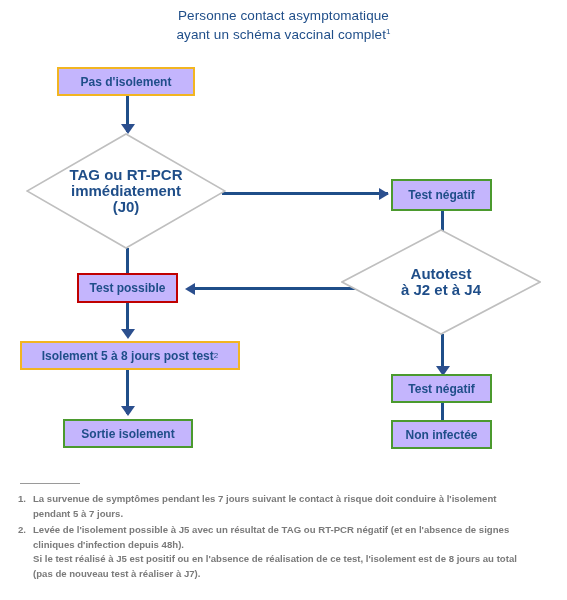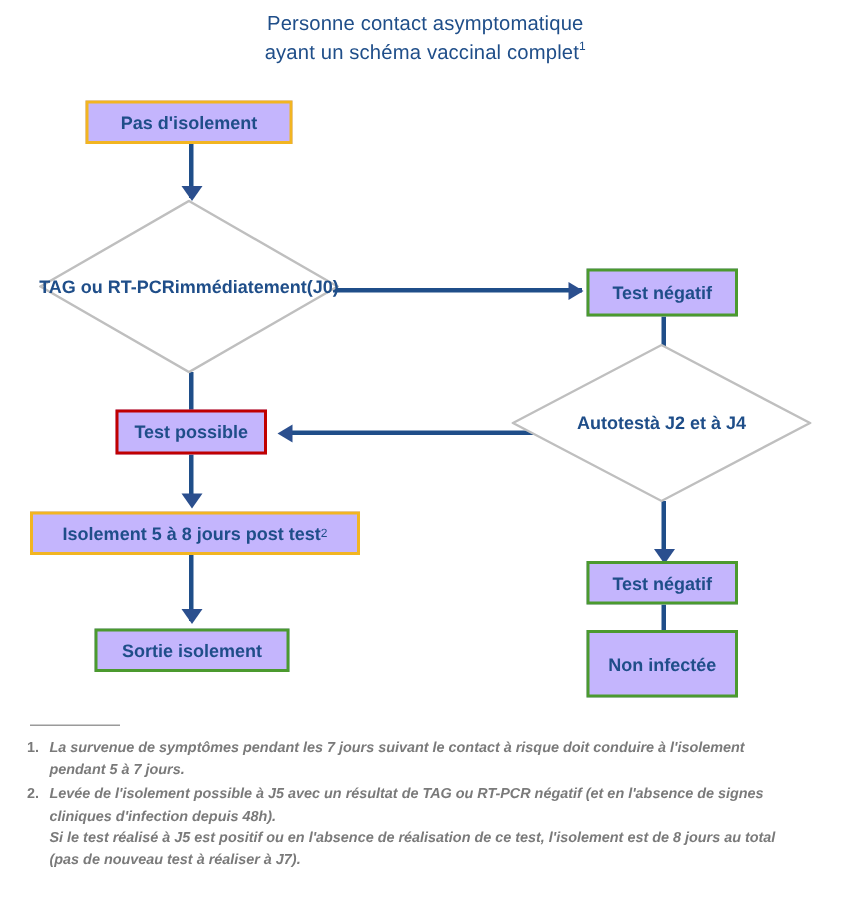--- a/index.html
+++ b/index.html
@@ -71,27 +71,27 @@
     position: absolute;
     z-index: 2;
   }
   .diamond svg { display: block; }
   .diamond .dlabel {
     position: absolute;
     left: 0; top: 0;
     width: 100%;
     height: 100%;
     display: flex;
-    flex-direction: row;
+    flex-direction: column;
     align-items: center;
     justify-content: center;
     text-align: center;
     color: #1F4E89;
     font-weight: bold;
-    font-size: 12px;
+    font-size: 15px;
     line-height: 16px;
     pointer-events: none;
   }
 
   
   .conn {
     position: absolute;
     background: #1F4E89;
     z-index: 1;
   }
@@ -141,21 +141,21 @@
   .fn-item {
     display: flex;
     align-items: flex-start;
     margin-bottom: 2px;
   }
   .fn-num {
     width: 15px;
     flex: 0 0 15px;
     text-align: left;
   }
-  .fn-body { flex: 1 1 auto; font-style: italic; }
+  .fn-body { flex: 1 1 auto; }
   .fn-line { display: block; }
 </style>
 </head>
 <body>
 
 <div id="flowchart">
 
   <div class="title">
     <span>Personne contact asymptomatique</span><br>
     <span>ayant un schéma vaccinal complet</span><span class="sup">1</span>
@@ -224,21 +224,21 @@
   </div>
 
   <div class="node green" style="left:63px; top:419px; width:130px; height:29px;">
     <span>Sortie isolement</span>
   </div>
 
   <div class="node green" style="left:391px; top:374px; width:101px; height:29px;">
     <span>Test négatif</span>
   </div>
 
-  <div class="node green" style="left:391px; top:420px; width:101px; height:45px;">
+  <div class="node green" style="left:391px; top:420px; width:101px; height:29px;">
     <span>Non infectée</span>
   </div>
 
   <div class="fn-rule"></div>
 
   <div class="footnotes">
 
     <div class="fn-item">
       <span class="fn-num">1.</span>
       <span class="fn-body">

